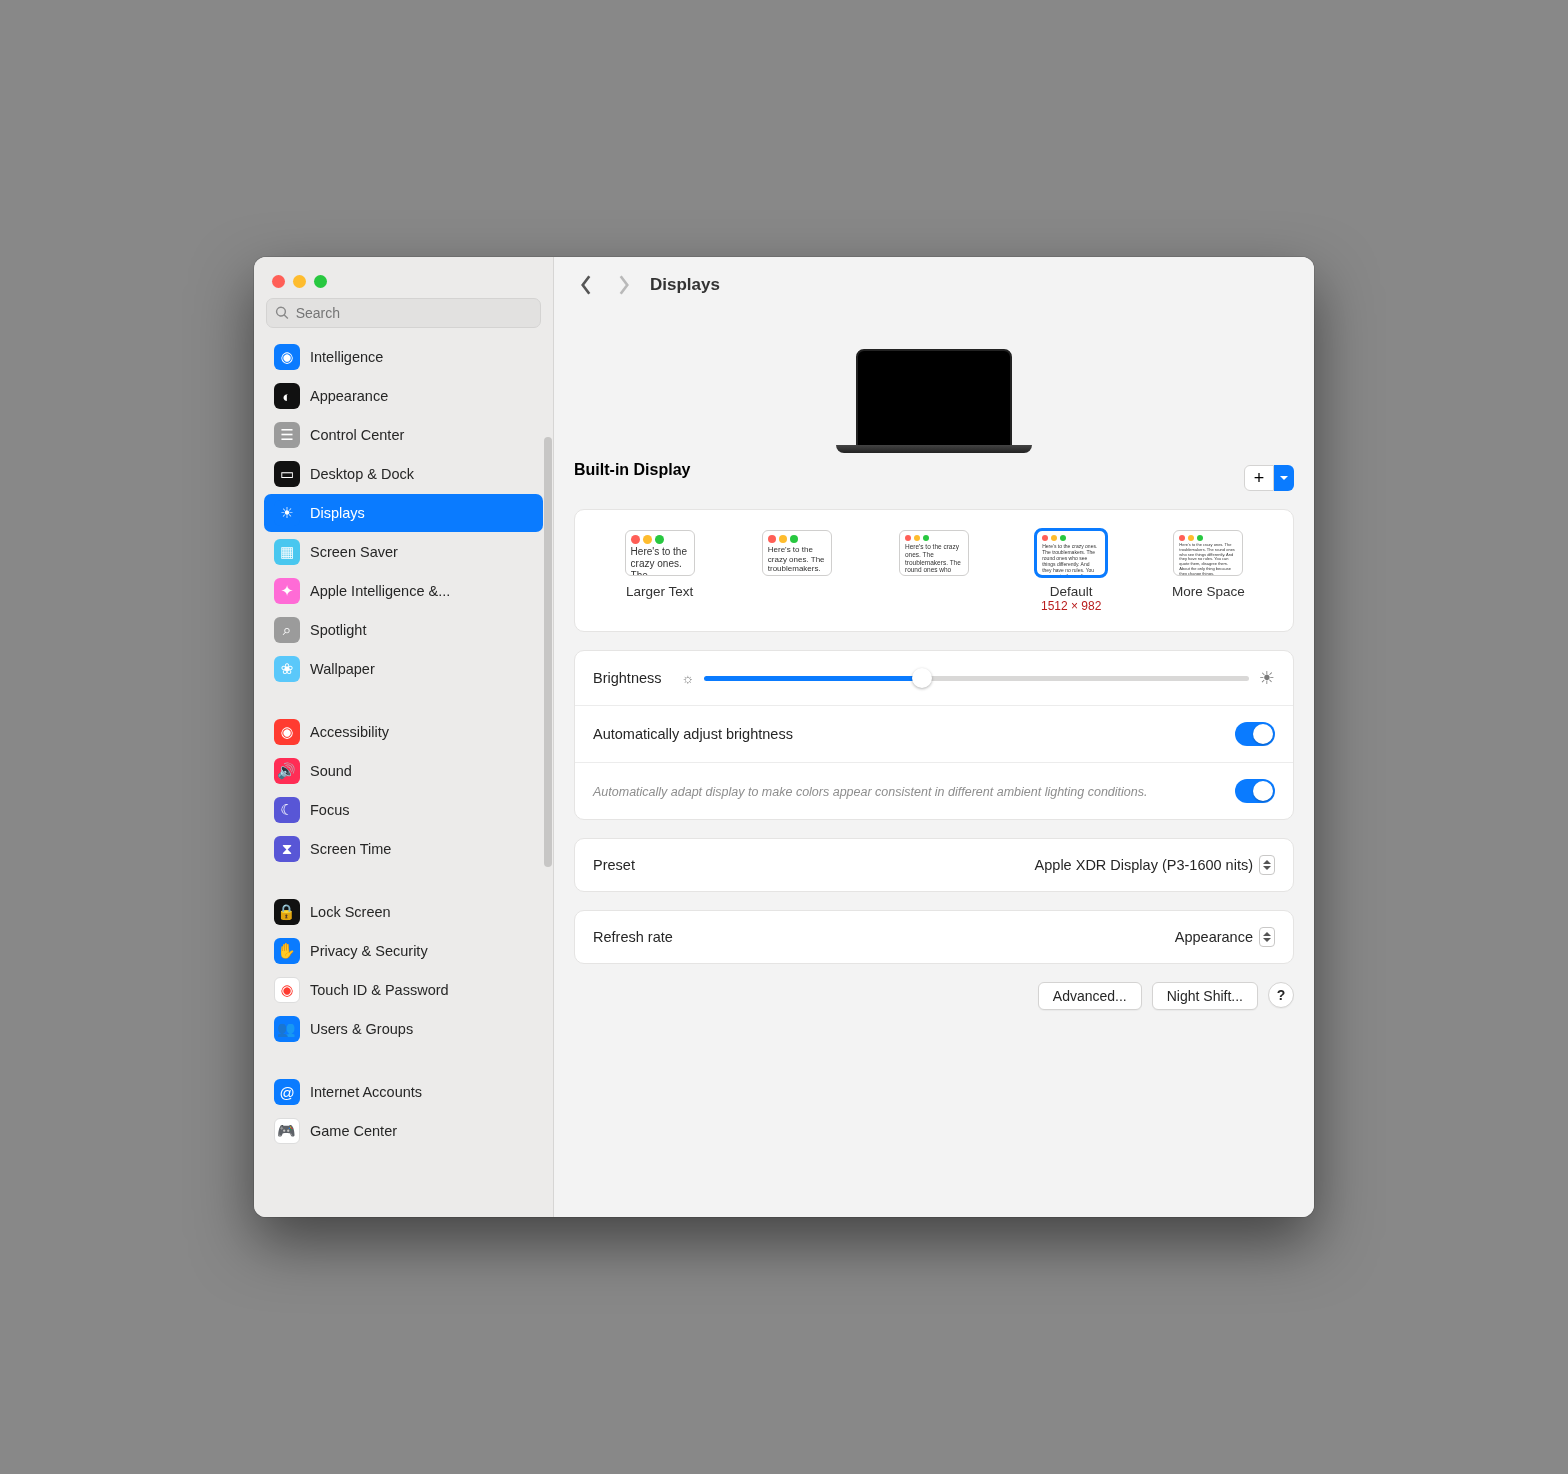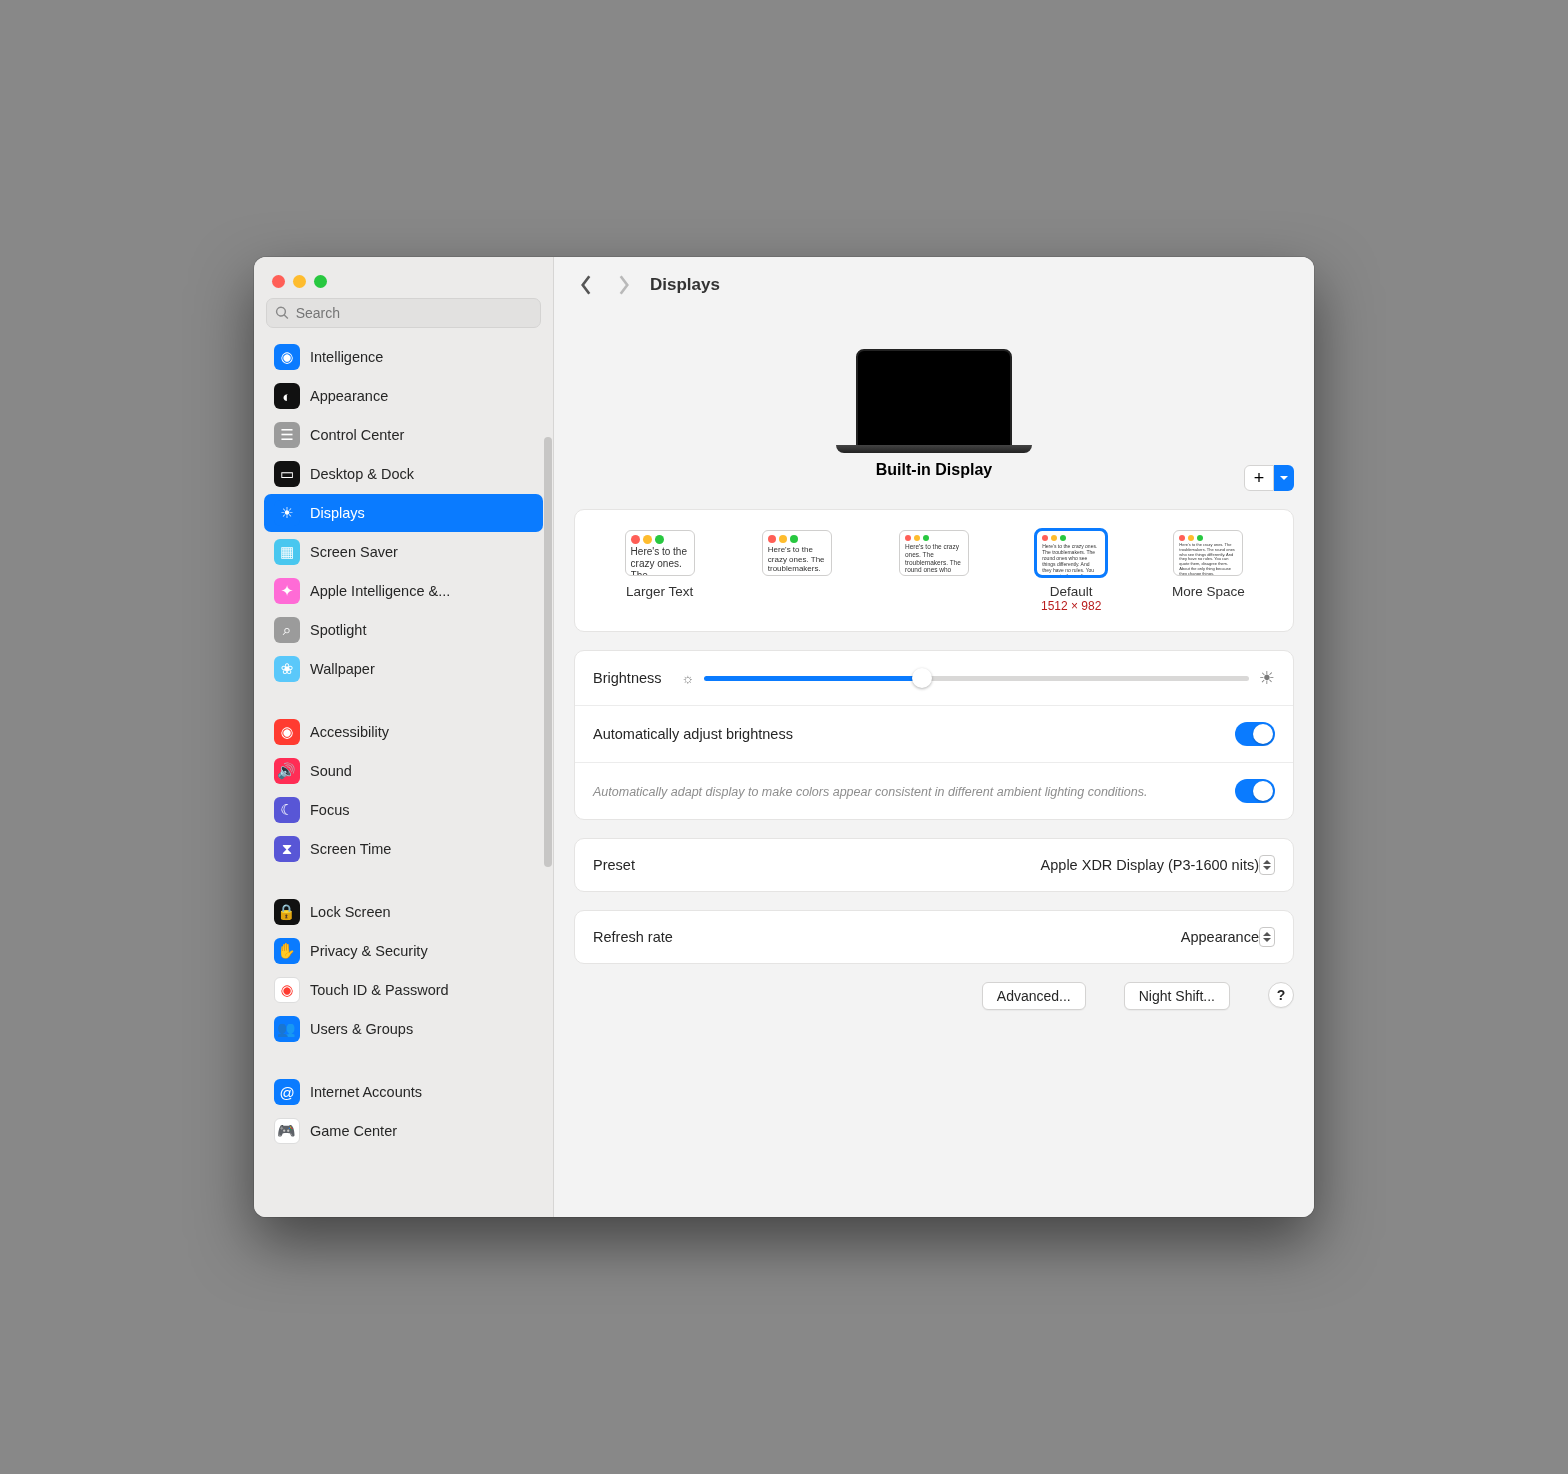--- a/index.html
+++ b/index.html
@@ -98,21 +98,21 @@
   padding: 16px 20px;
 }
 .nav-arrow {
   width: 24px; height: 24px;
   display:flex;align-items:center;justify-content:center;
 }
 .nav-arrow svg { width: 14px; height: 22px; stroke: #b9b9b9; stroke-width: 2.4; fill: none; }
 .nav-arrow.enabled svg { stroke: #555; }
 .title { font-size: 17px; font-weight: 700; color: #333; }
 .main { padding: 0 20px 20px; overflow-y: auto; flex: 1; }
-.laptop-wrap { text-align: center; padding: 36px 0 12px; position: relative; }
+.laptop-wrap { padding: 36px 0 12px; position: relative; }
 .laptop {
   width: 156px;
   height: 98px;
   background: #000;
   border-radius: 8px 8px 0 0;
   margin: 0 auto;
   border: 2px solid #222;
   position: relative;
 }
 .laptop::after {
@@ -239,20 +239,21 @@
   position: absolute;
   right: 2px; top: 2px;
   width: 20px; height: 20px;
   background: #fff;
   border-radius: 50%;
   box-shadow: 0 1px 2px rgba(0,0,0,0.25);
 }
 .select-val {
   display: flex;
   align-items: center;
+  gap: 6px;
   font-size: 14.5px;
   color: #262626;
 }
 .stepper {
   width: 16px; height: 20px;
   background: #fff;
   border: 1px solid #c9c8c7;
   border-radius: 4px;
   display: flex;
   flex-direction: column;
@@ -267,21 +268,20 @@
   margin-top: 18px;
 }
 .btn {
   background: #fff;
   border: 1px solid #d4d3d2;
   border-radius: 6px;
   padding: 5px 14px;
   font-size: 14px;
   color: #262626;
   box-shadow: 0 1px 1px rgba(0,0,0,0.04);
-  margin-left: 28px;
 }
 .help-btn {
   width: 26px; height: 26px;
   border-radius: 50%;
   padding: 0;
   display:flex;align-items:center;justify-content:center;
   font-weight: 600;
 }
 .scrollbar{
   position:absolute; right:1px; top:180px; width:8px; height:430px;

